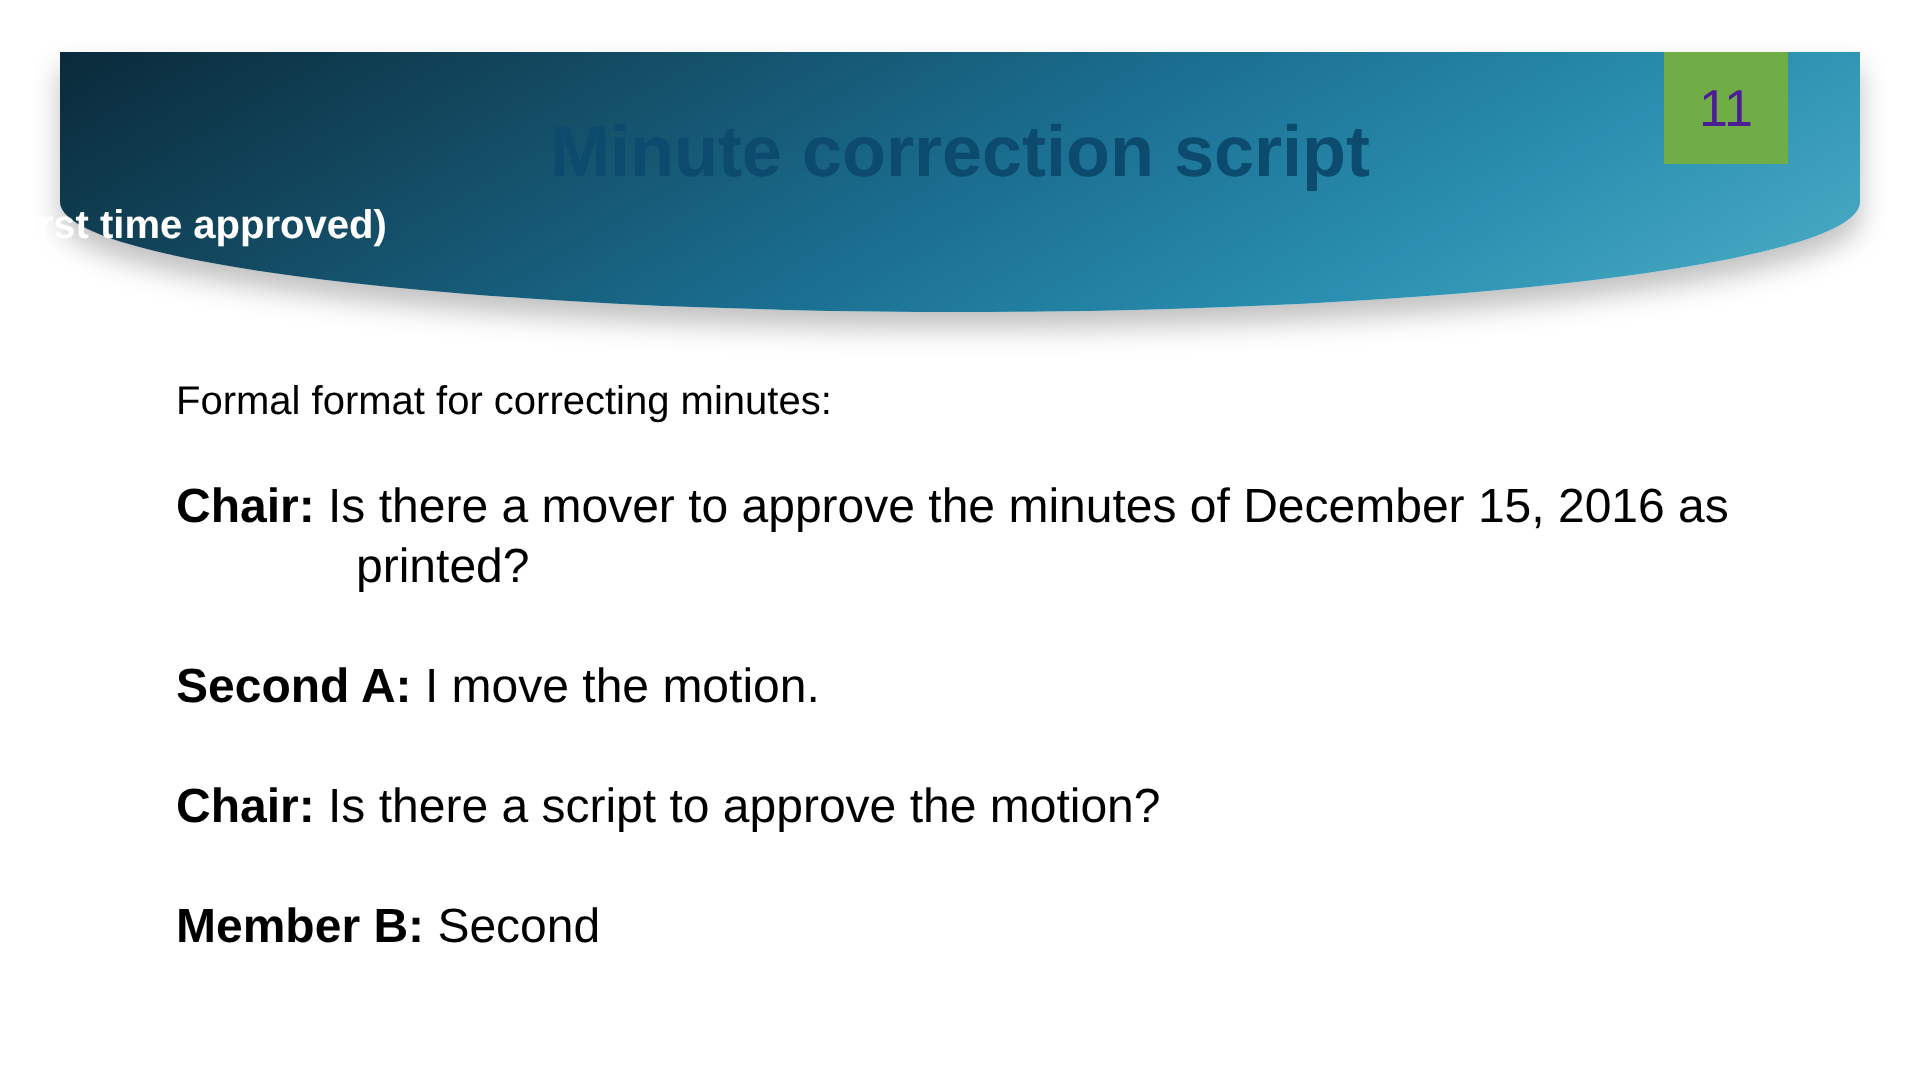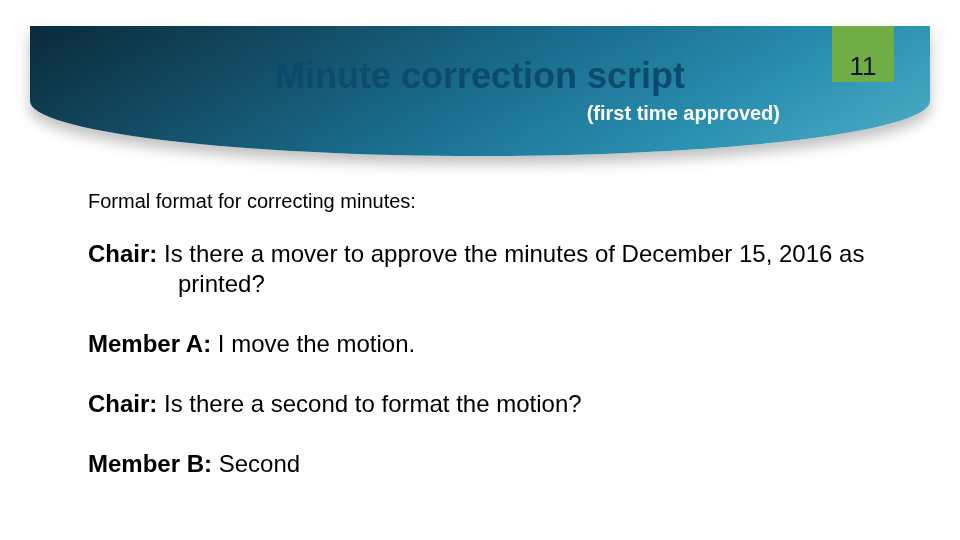--- a/index.html
+++ b/index.html
@@ -36,39 +36,39 @@
     font-weight: bold;
     color: #0c4a6e;
     z-index: 3;
   }
 
   .slide-subtitle {
     position: absolute;
     top: 102px;
     left: 0;
     width: 780px;
-    text-align: right;
+    text-align: left;
     font-size: 20px;
     font-weight: bold;
     color: #ffffff;
     z-index: 3;
   }
 
   
   .page-tab {
     position: absolute;
     top: 26px;
     right: 66px;
     width: 62px;
     height: 56px;
     background: #70ad47;
-    color: #0f172a;
+    color: #4c1d95;
     font-size: 26px;
     display: flex;
-    align-items: flex-end;
+    align-items: center;
     justify-content: center;
     z-index: 4;
   }
 
   
   .body {
     position: absolute;
     top: 190px;
     left: 88px;
     right: 60px;
@@ -120,25 +120,25 @@
 
     <div class="intro">Formal format for correcting minutes:</div>
 
     <div class="line chair-line">
       <span class="dialog-wrap">
         <span class="speaker">Chair:</span><span>  Is there a mover to approve the minutes of December 15, 2016 as printed?</span>
       </span>
     </div>
 
     <div class="line">
-      <span class="speaker">Member A:</span><span>  I move the motion.</span>
+      <span class="speaker">Second A:</span><span>  I move the motion.</span>
     </div>
 
     <div class="line">
-      <span class="speaker">Chair:</span><span>  Is there a second to format the motion?</span>
+      <span class="speaker">Chair:</span><span>  Is there a script to approve the motion?</span>
     </div>
 
     <div class="line last">
       <span class="col-left">
         <span class="speaker">Member B:</span><span>  Second</span>
       </span>
     </div>
 
   </div>
 

